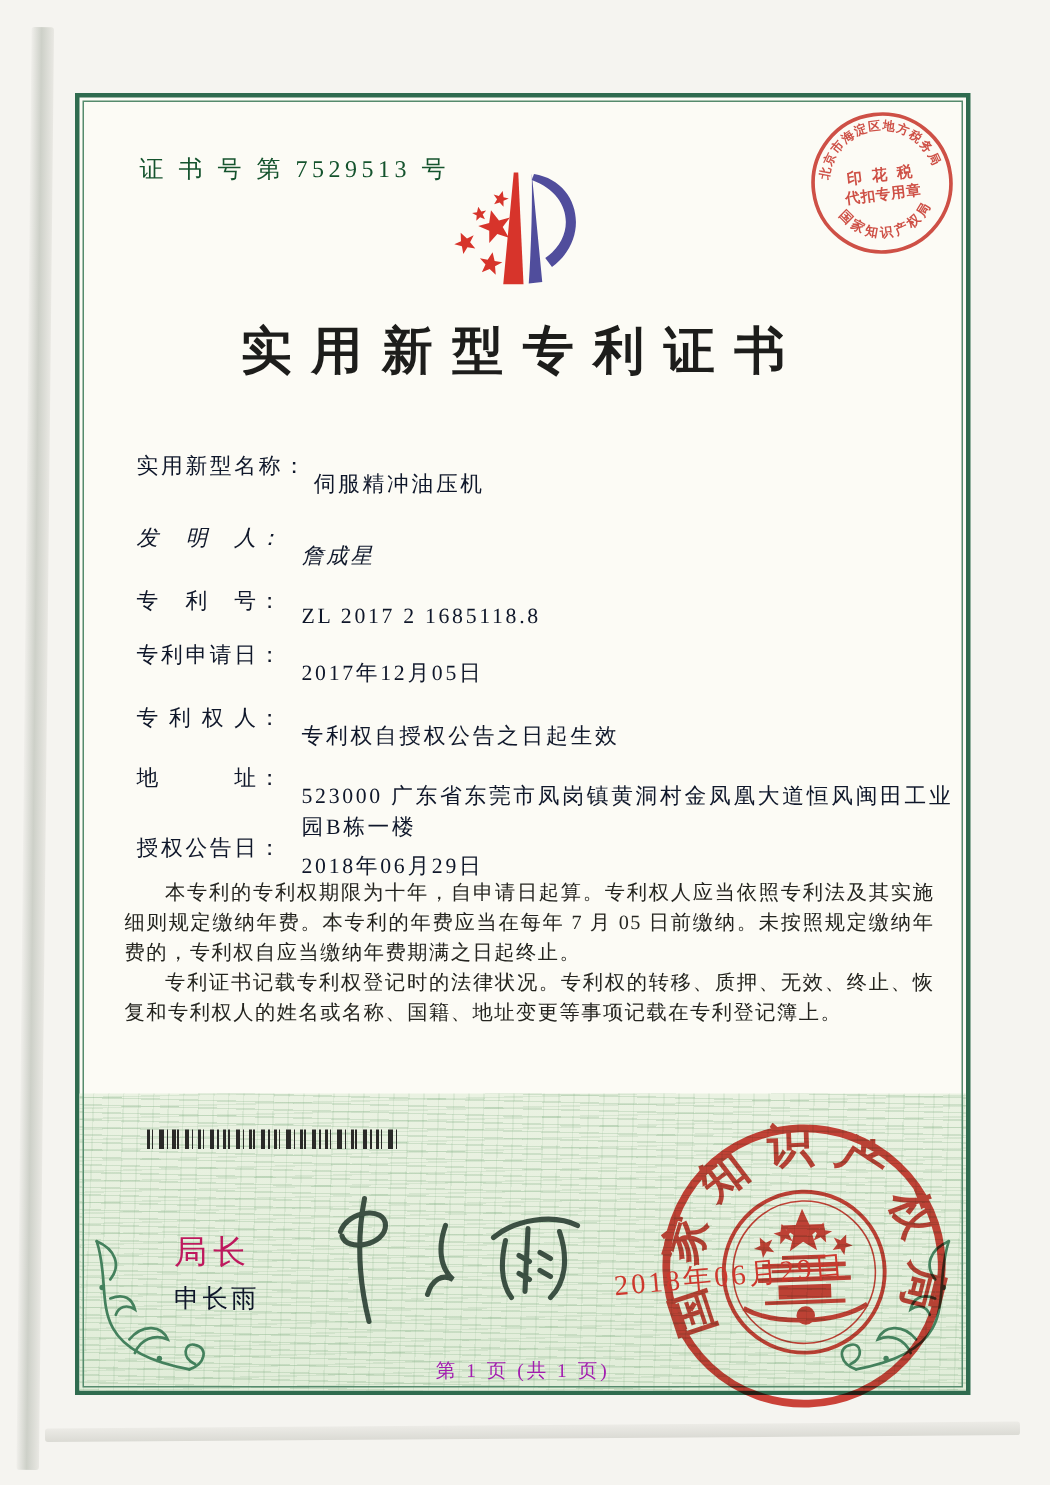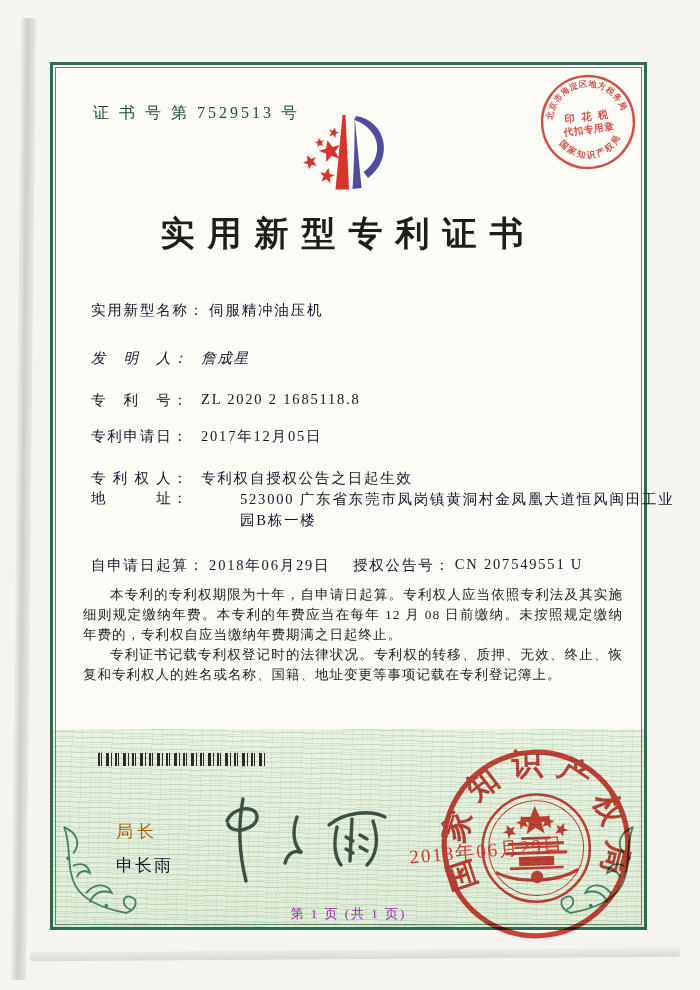--- a/index.html
+++ b/index.html
@@ -34,33 +34,33 @@
   }
   .cert-no{position:absolute;left:40px;top:38px;font-size:16px;letter-spacing:3px;color:#14532d;z-index:4;}
   .logo{position:absolute;left:235px;top:42px;width:135px;height:102px;z-index:4;}
   .tax-seal{position:absolute;left:486px;top:8px;width:98px;height:98px;transform:rotate(-7deg);opacity:.88;z-index:5;}
   .title{
     position:absolute;left:0;right:0;top:146px;text-align:center;
     font-size:34px;font-weight:600;letter-spacing:13px;color:#1d1d1b;z-index:4;
   }
   .row{position:absolute;left:38px;display:flex;font-size:14.5px;letter-spacing:1.8px;color:#0f172a;z-index:4;}
   .row .lbl{white-space:pre;min-width:106px;}
-  .row .val{margin-left:4px;}
+  .row .val{margin-left:4px;margin-top:12px;}
   .row-name{top:236px;} .row-inventor{top:284px;font-style:italic;} .row-patno{top:326px;}
-  .row-filing{top:362px;} .row-patentee{top:404px;} .row-address{top:424px;gap:39px;}
+  .row-filing{top:362px;} .row-patentee{top:404px;} .row-address{top:444px;}
   .row-grantdate{top:491px;} .row-grantno{top:491px;left:300px;}
   .row-address .val{width:442px;line-height:21px;}
   .paras{position:absolute;left:30px;top:520px;width:540px;z-index:4;
     font-size:13.5px;line-height:20px;letter-spacing:1px;color:#24241f;text-align:justify;}
   .paras p{margin:0;text-indent:2em;}
   .barcode{
     position:absolute;left:45px;top:688px;width:168px;height:13px;z-index:4;
     background:repeating-linear-gradient(90deg,#2a2a28 0 2px,rgba(0,0,0,0) 2px 3px,#2a2a28 3px 4px,rgba(0,0,0,0) 4px 8px,#2a2a28 8px 11px,rgba(0,0,0,0) 11px 13px,#2a2a28 13px 14px,rgba(0,0,0,0) 14px 17px);
   }
-  .director-title{position:absolute;left:63px;top:755px;font-size:17px;letter-spacing:4px;color:#a16207;z-index:4;}
+  .director-title{position:absolute;left:63px;top:755px;font-size:22px;letter-spacing:4px;color:#be185d;z-index:4;}
   .director-name{position:absolute;left:63px;top:789px;font-size:17px;letter-spacing:2px;color:#0f172a;z-index:4;}
   .signature{position:absolute;left:160px;top:726px;width:195px;height:100px;z-index:4;}
   .official-seal{position:absolute;left:385px;top:681px;width:196px;height:196px;transform:rotate(-2deg);z-index:5;mix-blend-mode:multiply;}
   .seal-date{
     position:absolute;left:356px;top:770px;width:220px;z-index:6;
     font-size:19px;color:#cd382d;letter-spacing:2px;transform:rotate(-5deg);
   }
   .flourish{position:absolute;width:100px;height:102px;z-index:2;}
   .flourish-left{left:6px;bottom:4px;}
   .flourish-right{right:6px;bottom:4px;transform:scaleX(-1);}
@@ -118,45 +118,41 @@
     <div class="row row-name">
       <span class="lbl">实用新型名称：</span>
       <span class="val">伺服精冲油压机</span>
     </div>
     <div class="row row-inventor">
       <span class="lbl">发　明　人：</span>
       <span class="val">詹成星</span>
     </div>
     <div class="row row-patno">
       <span class="lbl">专　利　号：</span>
-      <span class="val">ZL 2020 2 1685118.8</span>
+      <span class="val">ZL 2017 2 1685118.8</span>
     </div>
     <div class="row row-filing">
       <span class="lbl">专利申请日：</span>
       <span class="val">2017年12月05日</span>
     </div>
     <div class="row row-patentee">
       <span class="lbl">专 利 权 人：</span>
       <span class="val">专利权自授权公告之日起生效</span>
     </div>
     <div class="row row-address">
       <span class="lbl">地　　　址：</span>
       <span class="val">523000 广东省东莞市凤岗镇黄洞村金凤凰大道恒风闽田工业园B栋一楼</span>
     </div>
     <div class="row row-grantdate">
-      <span class="lbl">自申请日起算：</span>
+      <span class="lbl">授权公告日：</span>
       <span class="val">2018年06月29日</span>
     </div>
-    <div class="row row-grantno">
-      <span class="lbl" style="min-width:0">授权公告号：</span>
-      <span class="val">CN 207549551 U</span>
-    </div>
 
     <div class="paras">
-      <p>本专利的专利权期限为十年，自申请日起算。专利权人应当依照专利法及其实施细则规定缴纳年费。本专利的年费应当在每年 12 月 08 日前缴纳。未按照规定缴纳年费的，专利权自应当缴纳年费期满之日起终止。</p>
+      <p>本专利的专利权期限为十年，自申请日起算。专利权人应当依照专利法及其实施细则规定缴纳年费。本专利的年费应当在每年 7 月 05 日前缴纳。未按照规定缴纳年费的，专利权自应当缴纳年费期满之日起终止。</p>
       <p>专利证书记载专利权登记时的法律状况。专利权的转移、质押、无效、终止、恢复和专利权人的姓名或名称、国籍、地址变更等事项记载在专利登记簿上。</p>
     </div>
 
     <div class="barcode"></div>
 
     <div class="director-title">局长</div>
     <div class="director-name">申长雨</div>
 
     <svg class="signature" viewBox="0 0 195 100">
       <g fill="none" stroke="#20362a" stroke-width="3.4" stroke-linecap="round" opacity=".85">

